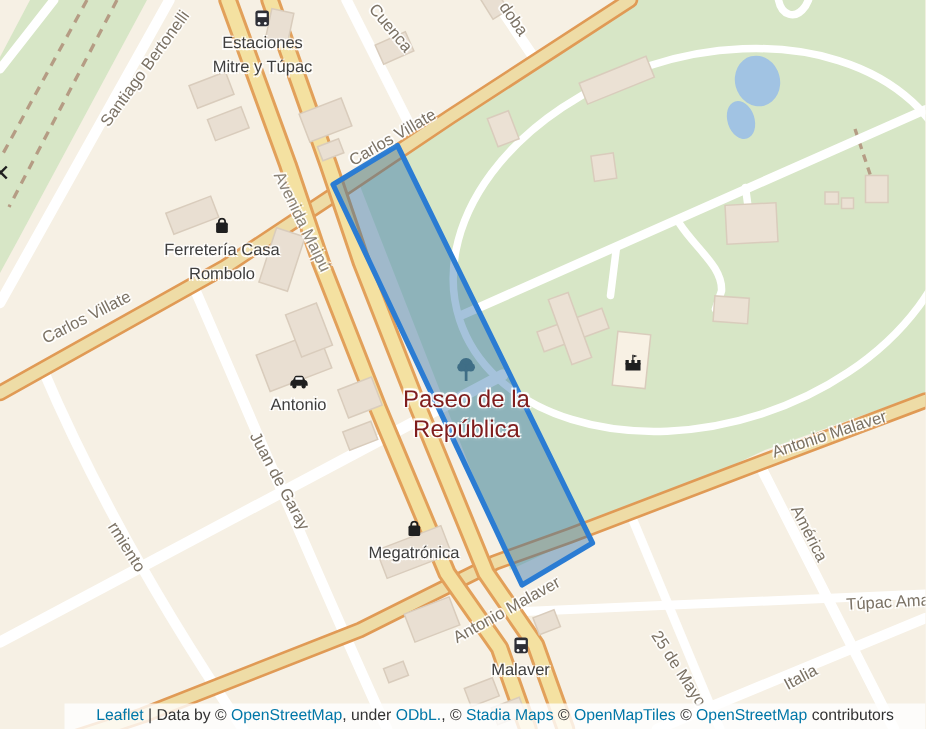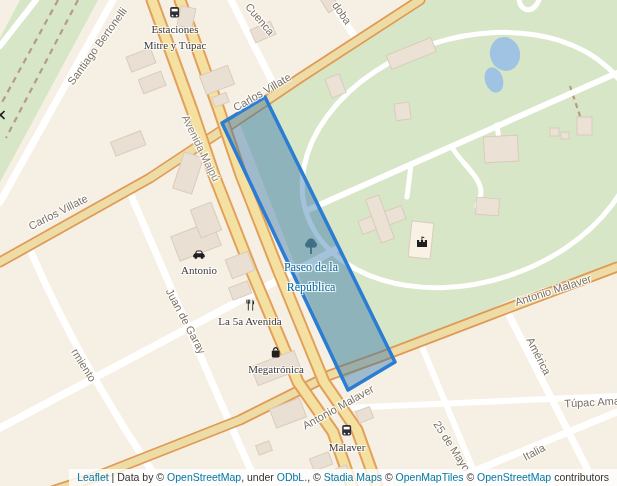--- a/index.html
+++ b/index.html
@@ -16,26 +16,25 @@
   }
   .poi{
     position:absolute;display:flex;flex-direction:column;align-items:center;
     transform:translateX(-50%);
   }
   .poi .icon{display:block;line-height:0;margin-bottom:2px;}
   .poi-line{
     font-size:11px;line-height:16px;color:#3e3e3e;white-space:nowrap;
     text-shadow:-1px -1px 0 rgba(255,255,255,.9),1px -1px 0 rgba(255,255,255,.9),
                 -1px 1px 0 rgba(255,255,255,.9),1px 1px 0 rgba(255,255,255,.9),0 0 3px #fff;
-    font-family:Liberation Serif, serif;
-  }
-  .poi.park-poi .poi-line{color:#0369a1;font-size:12px;line-height:20px;}
+  }
+  .poi.park-poi .poi-line{color:#7f1d1d;font-size:16px;line-height:20px;}
   .attribution{
     position:absolute;right:0;bottom:0;z-index:10;
-    background:rgba(255,255,255,.8);padding:2px 8px 3px;
+    background:rgba(255,255,255,.8);padding:2px 21px 3px;
     font-size:10.5px;color:#333;white-space:nowrap;
   }
   .attribution a{color:#0077a8;text-decoration:none;cursor:pointer;}
 </style>
 </head>
 <body>
 
 <div class="map">
 
   <svg class="base" width="617" height="486" viewBox="0 0 617 486">
@@ -154,43 +153,39 @@
           <rect x="1.5" y="1" width="9" height="10.5" rx="1.8" fill="#2e2f36"></rect>
           <rect x="3" y="2.8" width="6" height="2.6" fill="#fff"></rect>
           <circle cx="3.9" cy="9.6" r="0.95" fill="#fff"></circle>
           <circle cx="8.1" cy="9.6" r="0.95" fill="#fff"></circle>
         </svg></span>
     <div class="poi-line">Estaciones</div>
     <div class="poi-line">Mitre y Túpac</div>
   </div>
 
 
+  <div class="poi" style="left:148px;top:145px">
+    <span class="icon"><svg width="11" height="12" viewBox="0 0 11 12">
+          <path d="M3.4 3.6 V2.8 a2.1 2.1 0 0 1 4.2 0 V3.6" fill="none" stroke="#1f1f1f" stroke-width="1.2"></path>
+          <rect x="1.6" y="3.4" width="7.8" height="7" rx="1.1" fill="#1f1f1f"></rect>
+        </svg></span>
+    <div class="poi-line">Ferretería Casa</div>
+    <div class="poi-line">Rombolo</div>
+  </div>
 
   <div class="poi" style="left:199px;top:249px">
     <span class="icon"><svg width="14" height="11" viewBox="0 0 14 11">
           <path d="M1.2 7.4 Q1.2 4.8 3 4.4 L4 2.3 Q4.4 1.5 5.3 1.5 L8.7 1.5 Q9.6 1.5 10 2.3 L11 4.4 Q12.8 4.8 12.8 7.4 L12.8 8.2 L1.2 8.2 Z" fill="#1f1f1f"></path>
           <rect x="4.6" y="2.5" width="4.8" height="1.7" fill="#fff" rx="0.4"></rect>
           <circle cx="3.9" cy="8.6" r="1.4" fill="#1f1f1f"></circle>
           <circle cx="10.1" cy="8.6" r="1.4" fill="#1f1f1f"></circle>
         </svg></span>
     <div class="poi-line">Antonio</div>
   </div>
 
-  <div class="poi" style="left:250px;top:299px">
-    <span class="icon"><svg width="10" height="12" viewBox="0 0 10 12">
-          <g fill="#1f1f1f">
-            <rect x="1.1" y="0.6" width="0.9" height="4"></rect>
-            <rect x="2.5" y="0.6" width="0.9" height="4"></rect>
-            <rect x="3.9" y="0.6" width="0.9" height="4"></rect>
-            <rect x="2.5" y="3" width="0.9" height="8.4"></rect>
-            <path d="M7.2 0.6 q1.6 1.2 1.6 3.2 q0 1.6 -1 2 L7.8 11.4 L6.9 11.4 Z"></path>
-          </g>
-        </svg></span>
-    <div class="poi-line">La 5a Avenida</div>
-  </div>
 
   <div class="poi" style="left:276px;top:347px">
     <span class="icon"><svg width="11" height="12" viewBox="0 0 11 12">
           <path d="M3.4 3.6 V2.8 a2.1 2.1 0 0 1 4.2 0 V3.6" fill="none" stroke="#1f1f1f" stroke-width="1.2"></path>
           <rect x="1.6" y="3.4" width="7.8" height="7" rx="1.1" fill="#1f1f1f"></rect>
         </svg></span>
     <div class="poi-line">Megatrónica</div>
   </div>
 
   <div class="poi" style="left:347px;top:424px">

